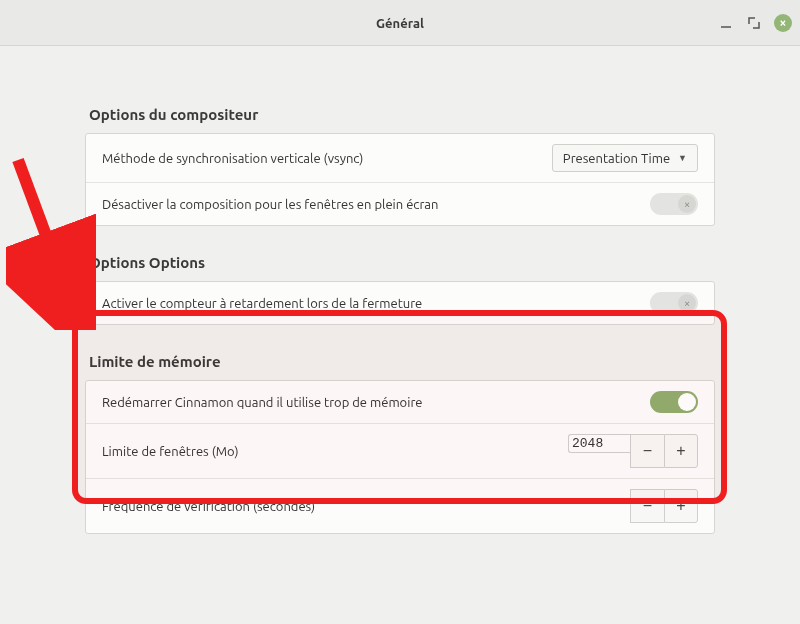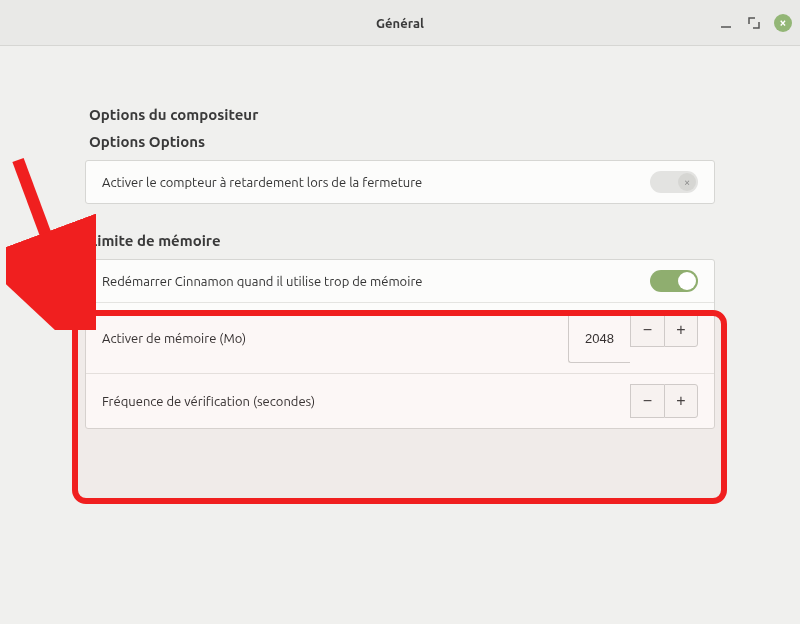--- a/index.html
+++ b/index.html
@@ -121,28 +121,29 @@
     content:"×";
     font-size:11px;
     color:#888;
   }
   .spin {
     display: inline-flex;
     align-items: stretch;
   }
   .spin input {
     width: 62px;
-    height: 50px;
+    height: 19px;
     border: 1px solid #cfcfcc;
     border-right: none;
     border-radius: 3px 0 0 3px;
     background: #fcfcfb;
-    padding: 0 16px;
+    padding: 0 3px;
     font-size: 13px;
     color: #333;
+    font-family: Liberation Mono, monospace;
   }
   .spin button {
     width: 34px;
     height: 34px;
     border: 1px solid #cfcfcc;
     background: #f7f7f5;
     font-size: 16px;
     line-height: 1;
     cursor: pointer;
     color:#444;
@@ -184,41 +185,56 @@
           <path d="M1 7 L1 1 L7 1 M11 5 L11 11 L5 11" fill="none" stroke="#555" stroke-width="1.5"></path>
         </svg>
     </span>
     <span class="win-btn win-close">×</span>
   </div>
 </div>
 
 <div class="content">
 
   <div class="section-title">Options du compositeur</div>
+  <div class="panel">
+    <div class="row">
+      <span class="row-label">Méthode de synchronisation verticale (vsync)</span>
+      <span class="select">
+        <span>Presentation Time</span>
+        <span class="chev">▼</span>
+      </span>
+    </div>
+    <div class="row">
+      <span class="row-label">Désactiver la composition pour les fenêtres en plein écran</span>
+      <span class="toggle off">
+          <span class="knob"></span>
+        </span>
+    </div>
+  </div>
 
   <div class="section-title">Options Options</div>
   <div class="panel">
     <div class="row">
       <span class="row-label">Activer le compteur à retardement lors de la fermeture</span>
       <span class="toggle off">
           <span class="knob"></span>
         </span>
     </div>
   </div>
 
   <div class="section-title">Limite de mémoire</div>
   <div class="panel">
     <div class="row">
       <span class="row-label">Redémarrer Cinnamon quand il utilise trop de mémoire</span>
       <span class="toggle on">
           <span class="knob"></span>
         </span>
     </div>
     <div class="row">
-      <span class="row-label">Activer de mémoire (Mo)</span>
+      <span class="row-label">Limite de fenêtres (Mo)</span>
       <span class="spin">
         <input type="text" value="2048" style="">
         <button class="minus">−</button>
         <button class="plus">+</button>
       </span>
     </div>
     <div class="row">
       <span class="row-label">Fréquence de vérification (secondes)</span>
       <span class="spin">
         <button class="minus">−</button>

